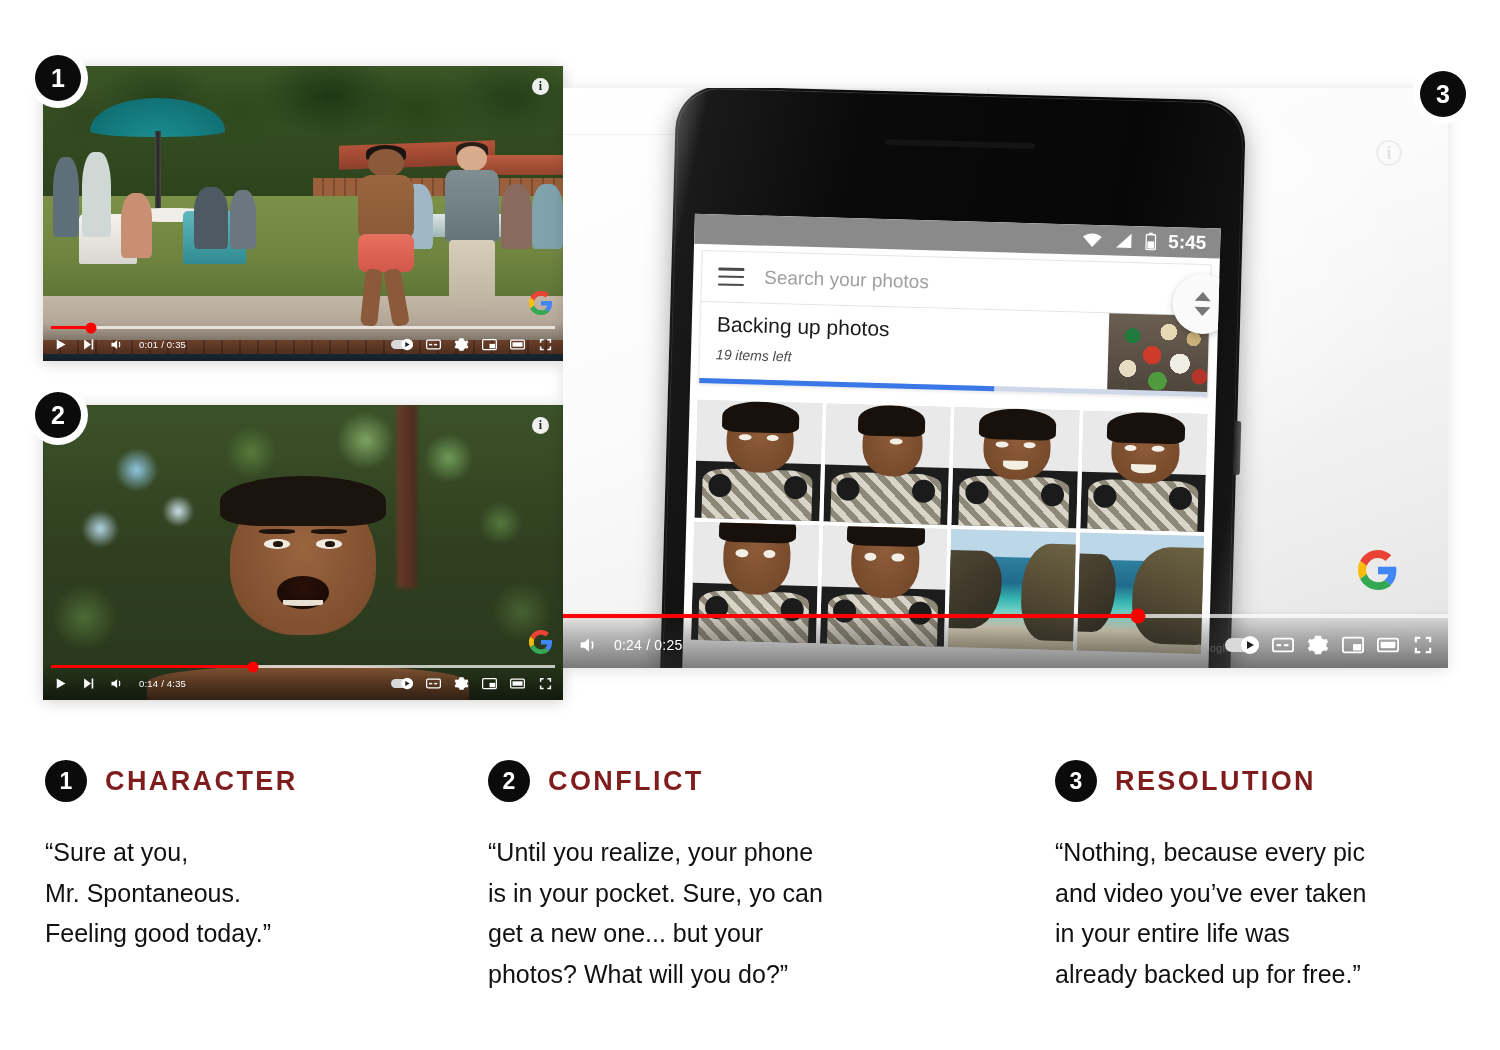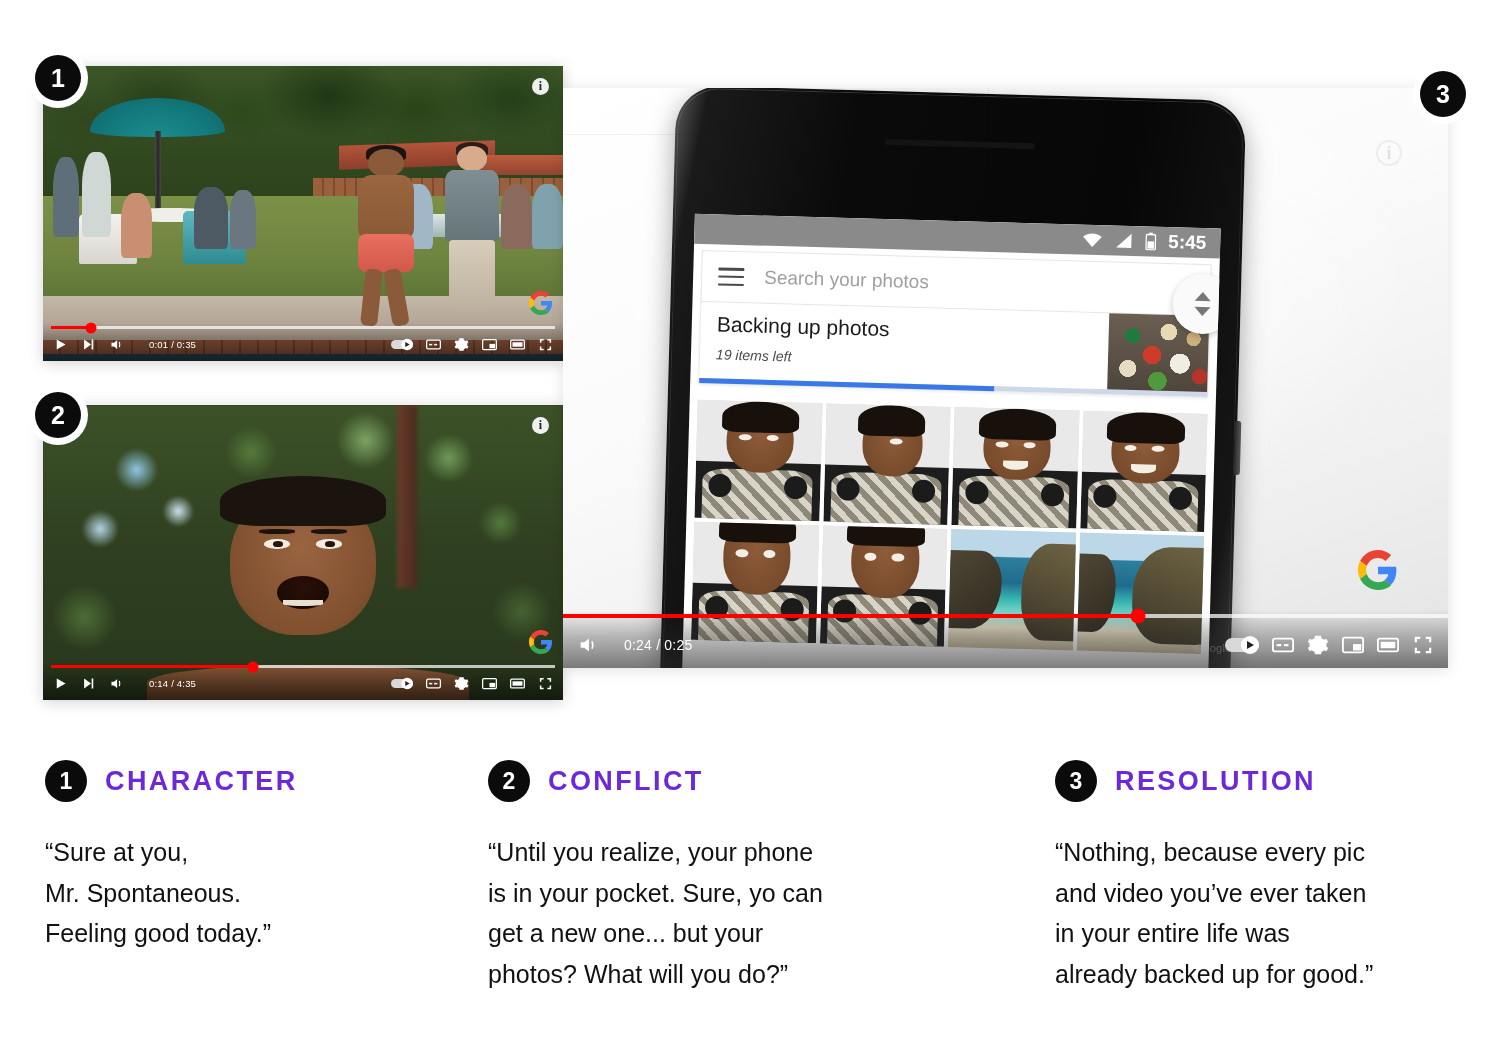--- a/index.html
+++ b/index.html
@@ -122,21 +122,21 @@
     justify-content: center;
     color: #fff;
     flex: none;
   }
   .ctrl-ico svg { width: 100%; height: 100%; display:block; fill: #fff; }
   .time {
     color: #fff;
     font-size: 9.5px;
     letter-spacing: 0.2px;
     white-space: nowrap;
-    margin-left: 12px;
+    margin-left: 2px;
   }
 
   
   .scene1 { position:absolute; inset:0; background:#6f7b4c; }
   .s1-sky { position:absolute; left:0; top:0; width:100%; height:38%;
     background: linear-gradient(180deg,#cfe3ef 0%, #8fb07a 60%, #5d7a42 100%); }
   .s1-trees { position:absolute; left:0; top:0; width:100%; height:46%;
     background:
       radial-gradient(ellipse 70px 48px at 8% 40%, #31471f 0%, rgba(49,71,31,0) 70%),
       radial-gradient(ellipse 90px 55px at 22% 26%, #27401a 0%, rgba(39,64,26,0) 70%),
@@ -444,21 +444,21 @@
   .cap-col { position: relative; }
   .cap-head { display:flex; align-items:center; gap: 18px; }
   .cap-num {
     width: 42px; height: 42px; border-radius: 50%;
     background: #0b0b0b; color: #fff;
     font-size: 23px; font-weight: bold;
     display:flex; align-items:center; justify-content:center;
     flex: none;
   }
   .cap-label {
-    color: #6d28d9;
+    color: #7f1d1d;
     font-size: 27px;
     font-weight: bold;
     letter-spacing: 2.4px;
   }
   .cap-body {
     margin-top: 30px;
     color: #111;
     font-size: 25px;
     line-height: 1.62;
     white-space: pre-line;
@@ -925,17 +925,17 @@
     </div>
 
     <div class="cap-col" style="width:455px; padding-left:10px;">
       <div class="cap-head">
         <span class="cap-num">3</span>
         <span class="cap-label">RESOLUTION</span>
       </div>
       <div class="cap-body">“Nothing, because every pic
 and video you’ve ever taken
 in your entire life was
-already backed up for good.”</div>
+already backed up for free.”</div>
     </div>
   </div>
 
 </div>
 
 </body></html>

